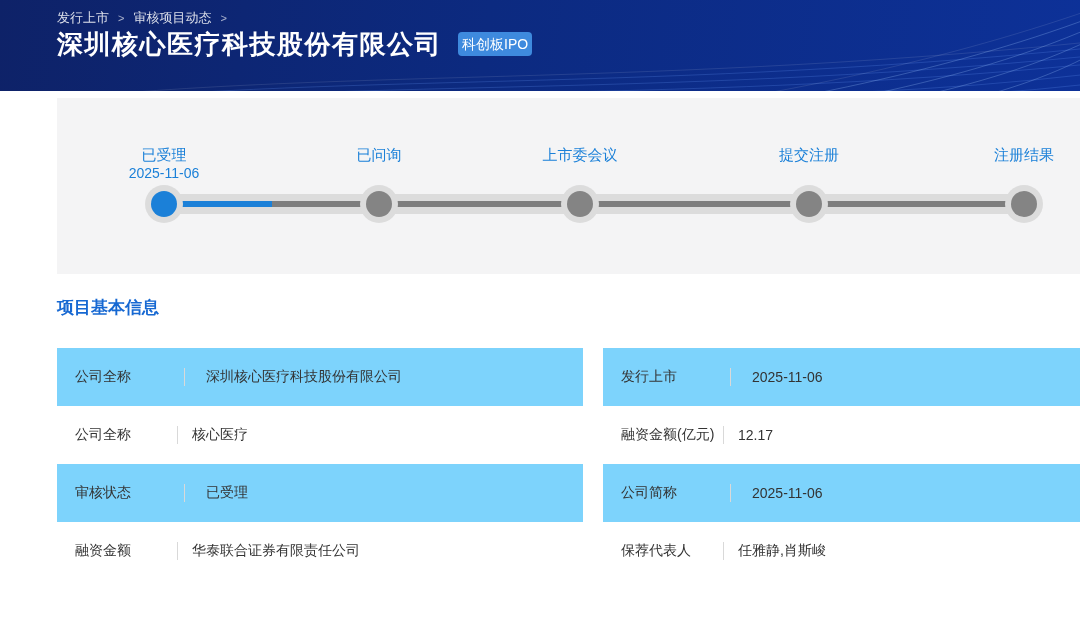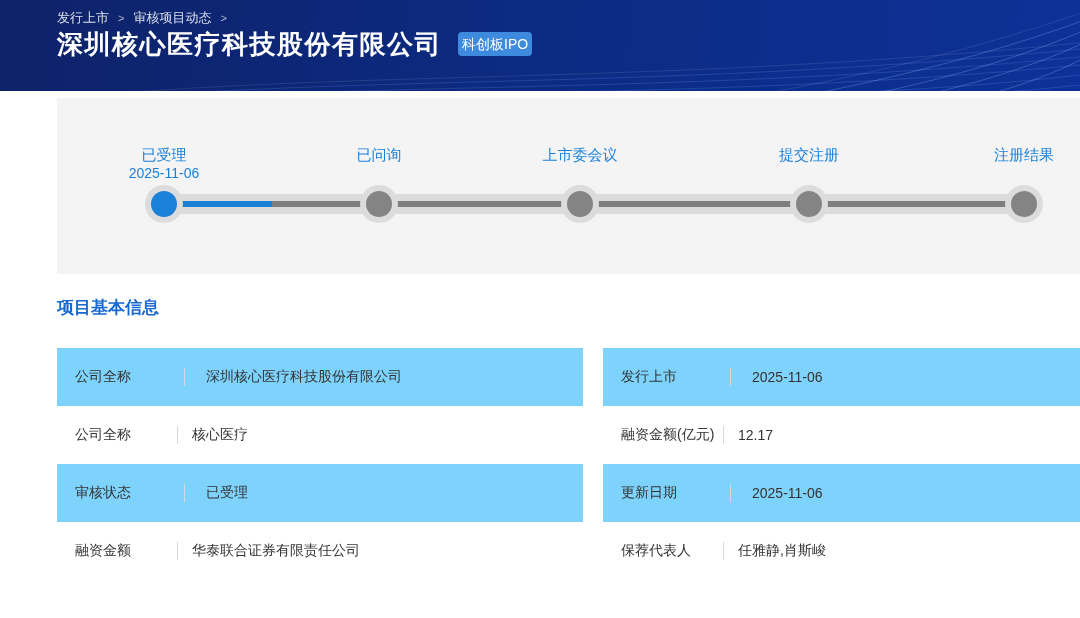--- a/index.html
+++ b/index.html
@@ -239,21 +239,21 @@
     <div class="row-value">2025-11-06</div>
   </div>
 
   <div class="info-row">
     <div class="row-label">融资金额(亿元)</div>
     <div class="row-sep"></div>
     <div class="row-value">12.17</div>
   </div>
 
   <div class="info-row striped">
-    <div class="row-label">更新日期</div>
+    <div class="row-label">公司简称</div>
     <div class="row-sep"></div>
     <div class="row-value">2025-11-06</div>
   </div>
 
   <div class="info-row">
     <div class="row-label">保荐代表人</div>
     <div class="row-sep"></div>
     <div class="row-value">任雅静,肖斯峻</div>
   </div>
 </div>

